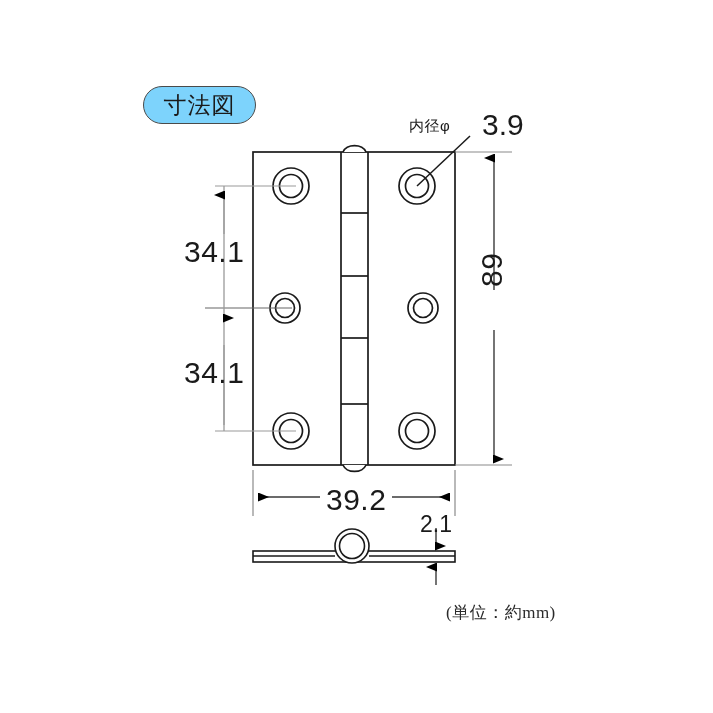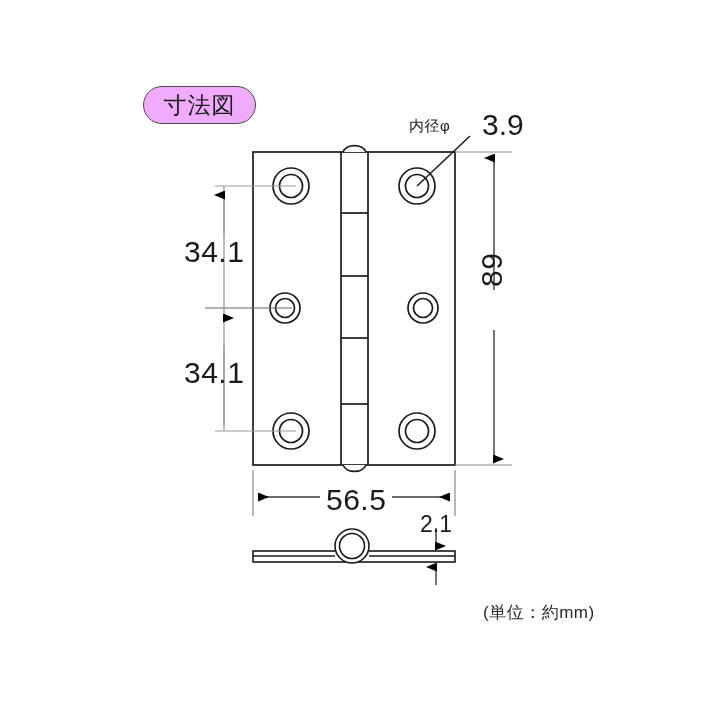--- a/index.html
+++ b/index.html
@@ -27,21 +27,21 @@
     height: 713px;
   }
   .badge {
     position: absolute;
     left: 143px;
     top: 86px;
     width: 113px;
     height: 38px;
     border: 1.6px solid #4a4a4a;
     border-radius: 19px;
-    background: #f0abfc;
+    background: #7dd3fc;
     box-sizing: border-box;
     display: flex;
     align-items: center;
     justify-content: center;
   }
   .badge-text {
     font-size: 23px;
     color: #1a1a1a;
     letter-spacing: 1px;
     font-weight: 500;
@@ -72,25 +72,26 @@
     top: 110px;
     font-size: 30px;
   }
   #lbl-inner {
     left: 409px;
     top: 118px;
     font-size: 15px;
     letter-spacing: 0.5px;
   }
   #lbl-unit {
-    left: 483px;
+    left: 446px;
     top: 604px;
     font-size: 17px;
     color: #2a2a2a;
     letter-spacing: 0.5px;
+    font-family: Liberation Serif, serif;
   }
 </style>
 </head>
 <body>
 
 <div id="stage">
 
   <svg class="drawing" viewBox="0 0 713 713">
     <defs>
       <marker id="arrUp" markerWidth="9" markerHeight="11" refX="4.5" refY="10" orient="auto" markerUnits="userSpaceOnUse">
@@ -192,20 +193,20 @@
       <line x1="436" y1="585" x2="436" y2="567" stroke="#3a3a3a" stroke-width="1.4" marker-end="url(#arrUp)"></line>
     </g>
   </svg>
 
   <div class="badge">
     <span class="badge-text">寸法図</span>
   </div>
 
   <div class="lbl dim-num" id="lbl-34a">34.1</div>
   <div class="lbl dim-num" id="lbl-34b">34.1</div>
-  <div class="lbl dim-num" id="lbl-565">56.5</div>
+  <div class="lbl dim-num" id="lbl-565">39.2</div>
   <div class="lbl dim-num" id="lbl-89">89</div>
   <div class="lbl" id="lbl-15">2.1</div>
   <div class="lbl" id="lbl-inner">内径φ</div>
   <div class="lbl" id="lbl-55">3.9</div>
   <div class="lbl" id="lbl-unit">(単位：約mm)</div>
 
 </div>
 
 </body></html>

